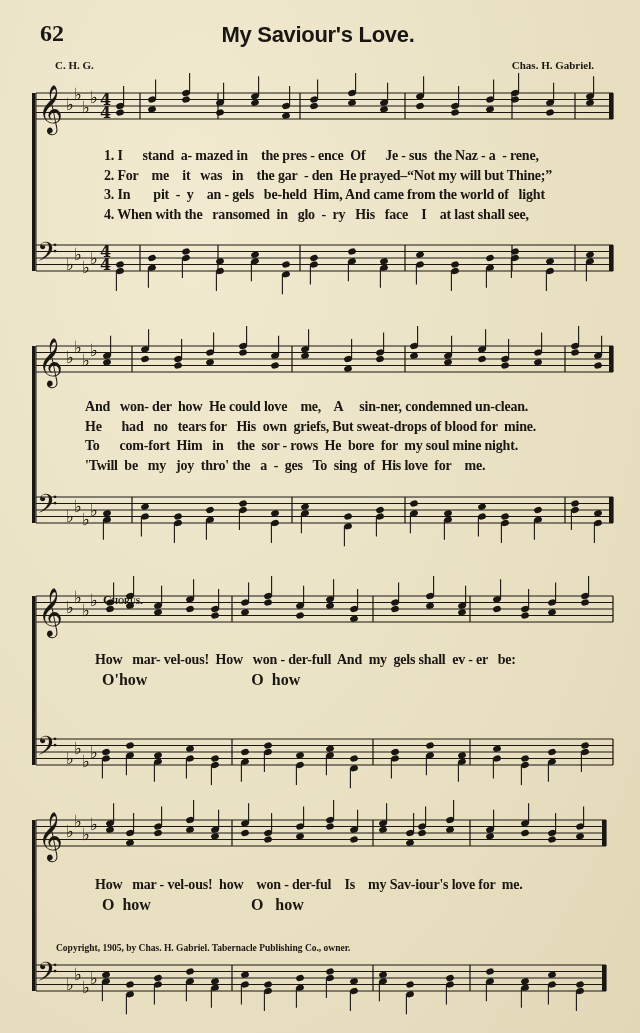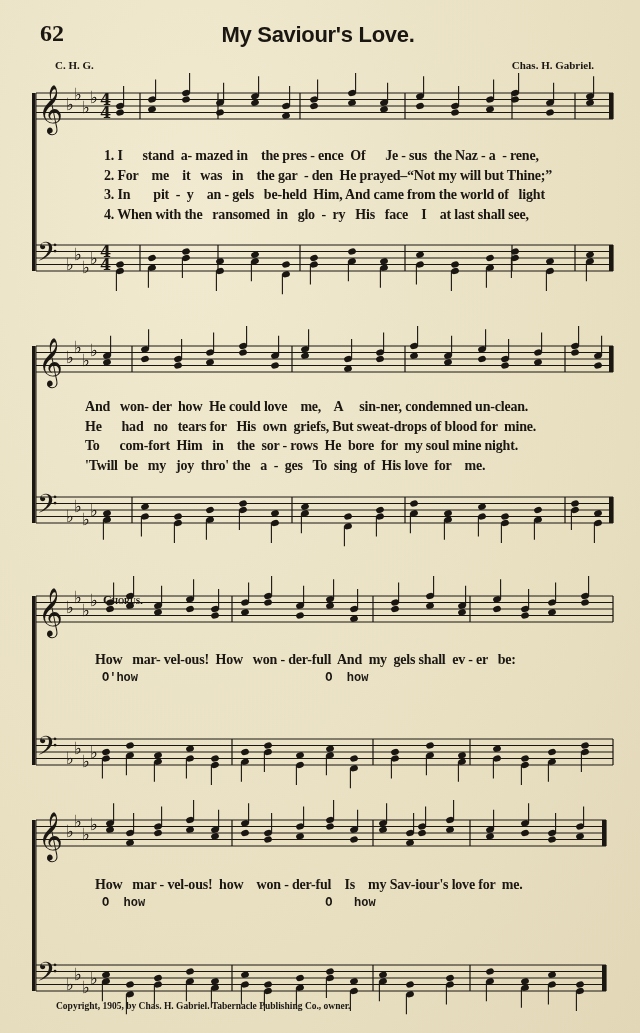--- a/index.html
+++ b/index.html
@@ -13,22 +13,22 @@
   }
   .page-number { position: absolute; left: 40px; top: 20px; font-size: 24px; font-weight: bold; font-family: Liberation Serif, serif; }
   .hymn-title { position: absolute; left: 0; width: 636px; top: 22px; text-align: center; font-size: 22px; font-weight: bold; font-family: "Liberation Sans", sans-serif; letter-spacing: -0.3px; }
   .credit { position: absolute; top: 59px; font-size: 11px; font-weight: bold; font-family: "Liberation Serif", serif; }
   .credit.left { left: 55px; }
   .credit.right { right: 46px; }
   .system { position: absolute; left: 0; width: 640px; }
   .system svg { position: absolute; left: 0; top: 0; }
   .lyric-line { position: absolute; font-size: 14px; font-weight: bold; white-space: pre; font-family: "Liberation Serif", serif; letter-spacing: -0.2px; }
   .chorus-label { position: absolute; left: 103px; font-size: 12px; font-weight: bold; font-variant: small-caps; font-family: "Liberation Serif", serif; margin-top: 27px; }
-  .alt-line { position: absolute; font-size: 12px; font-weight: bold; white-space: pre; font-family: Liberation Mono, monospace; }
-  .copyright { position: absolute; left: 56px; top: 1001px; font-size: 9.5px; font-weight: bold; font-family: "Liberation Serif", serif; }
+  .alt-line { position: absolute; font-size: 16px; font-weight: bold; white-space: pre; font-family: Liberation Serif, serif; }
+  .copyright { position: absolute; left: 56px; top: 943px; font-size: 9.5px; font-weight: bold; font-family: "Liberation Serif", serif; }
 </style>
 </head>
 <body>
 
 <div class="page-number">62</div>
 <div class="hymn-title">My Saviour's Love.</div>
 <div class="credit left">C. H. G.</div>
 <div class="credit right">Chas. H. Gabriel.</div>
 
 <div id="systems">

